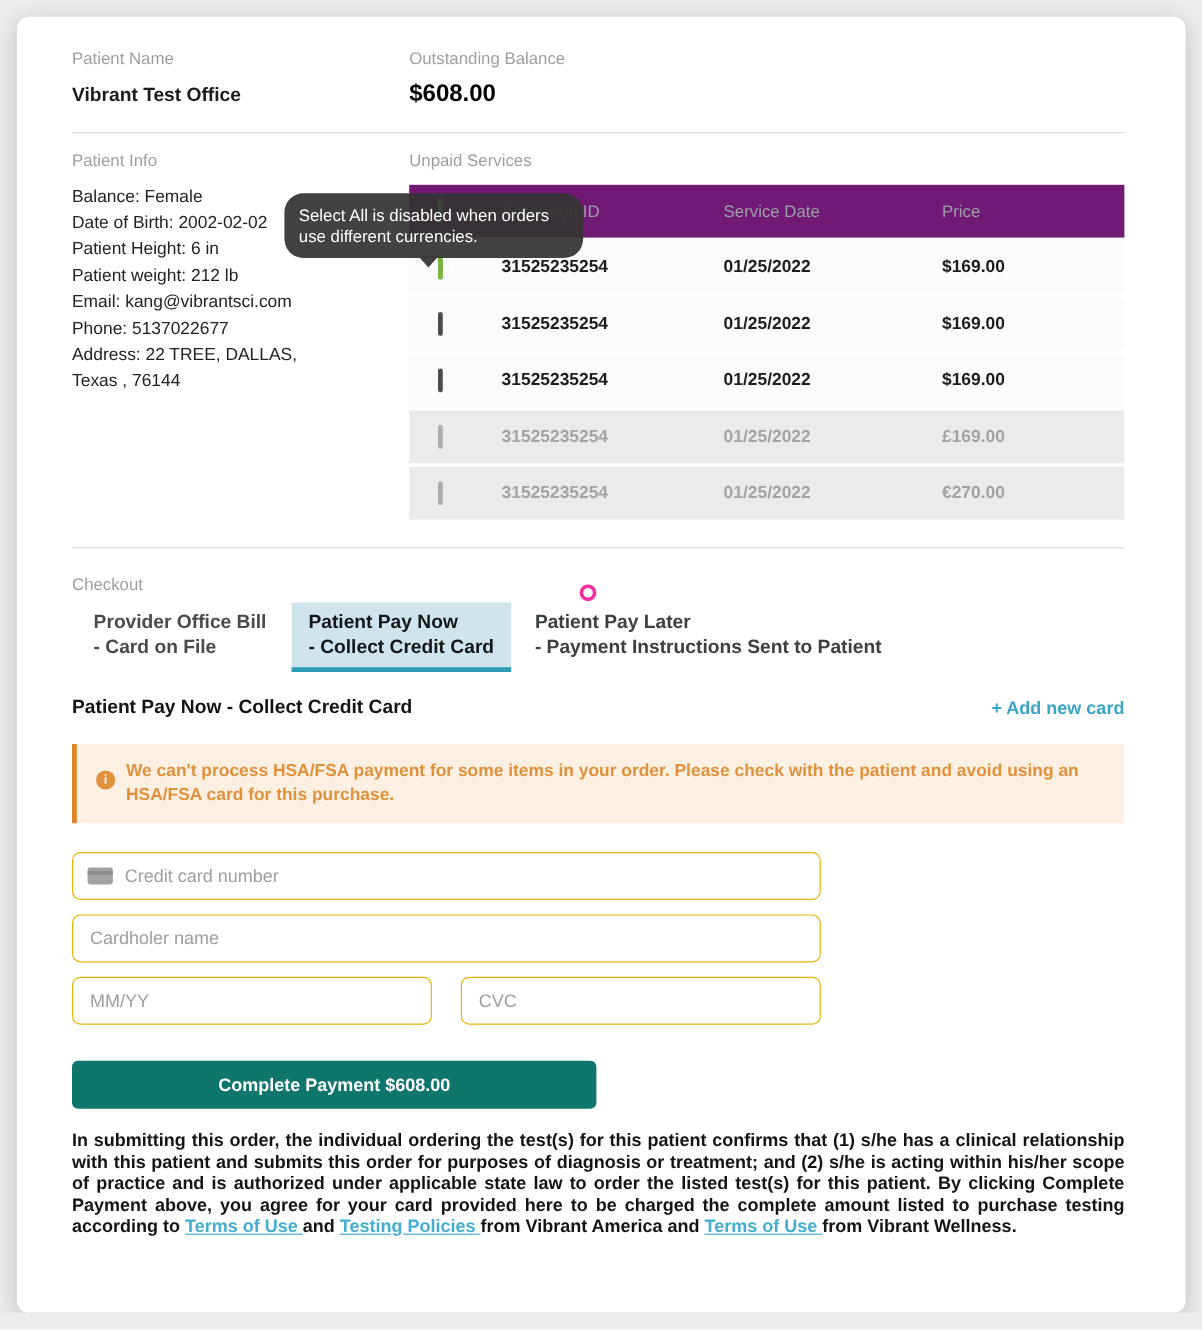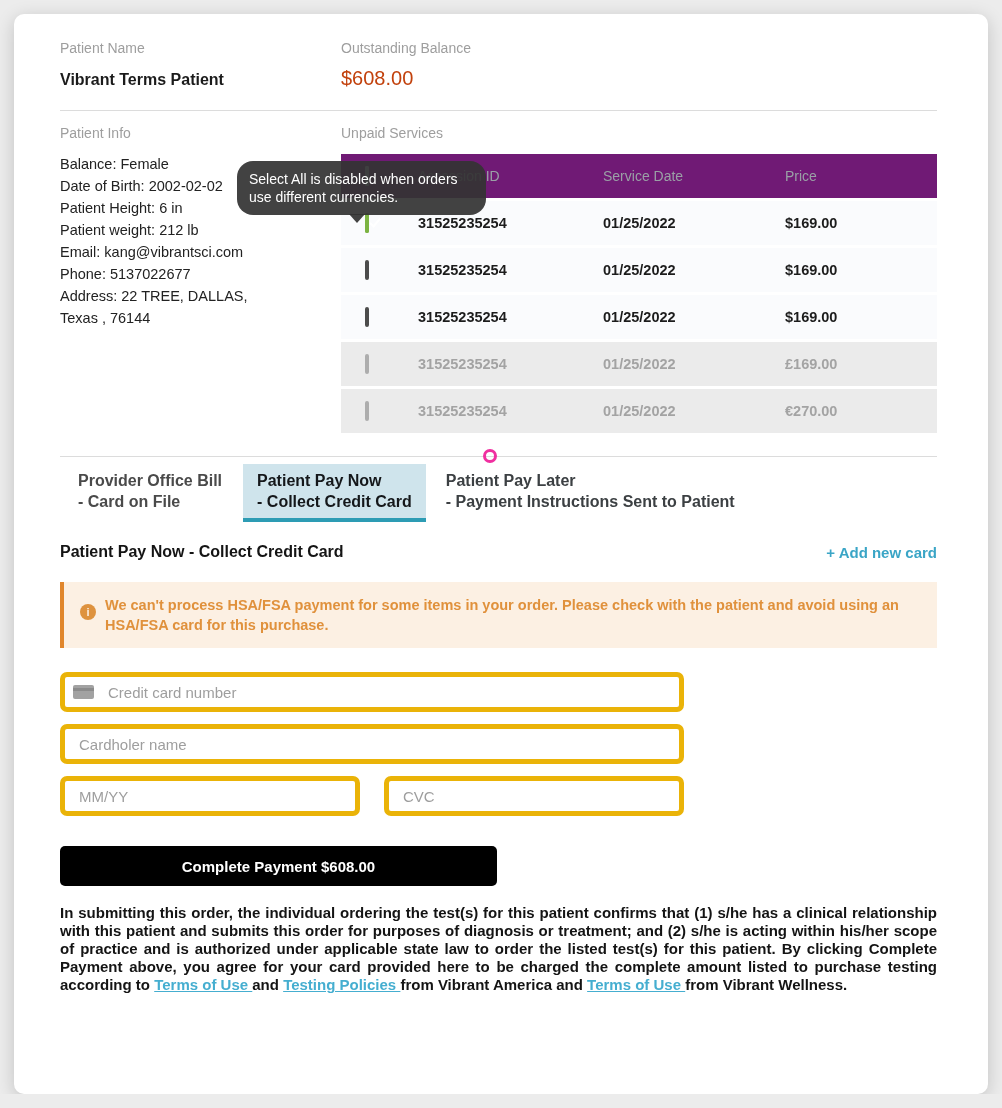--- a/index.html
+++ b/index.html
@@ -34,21 +34,21 @@
     font-size:20px; line-height:20px; color:#1f1f1f; cursor:pointer;
     background:none; border:none; font-family:inherit;
   }
   
   .modal-body { padding:26px 51px 28px 46px; }
   .label { font-size:14px; color:#9e9e9e; }
   .two-col { display:flex;gap:10px; }
   .col-left { width:271px; flex:none; }
   .col-right { flex:1; }
   .patient-name { font-size:16px; font-weight:bold; color:#1b1b1b; margin-top:15px; }
-  .balance { font-size:20px; font-weight:normal; color:#c2410c; margin-top:11px; }
+  .balance { font-size:20px; font-weight:bold; color:#000000; margin-top:11px; }
   hr.divider { border:none; border-top:1px solid #dcdcdc; margin:20px 0 0 0; }
   .section-b { margin-top:14px; }
   .info-lines { margin-top:12px; font-size:14.5px; color:#222; line-height:22px; }
   .services-label { margin-bottom:13px; }
   
   .svc-table { width:100%; }
   .svc-row {
     display:flex; align-items:center;
     height:44px; margin-bottom:3px;
     background:#fafbfd;
@@ -109,38 +109,38 @@
   .warn-icon {
     width:16px; height:16px; border-radius:50%; background:#de923e; flex:none;
     color:#fcf0e3; font-size:11px; font-weight:bold; text-align:center; line-height:16px;
     margin-top:9px; font-style:normal;
   }
   .warn-text { font-size:14.5px; font-weight:bold; color:#e0913c; line-height:20px; }
   
   .form-area { margin-top:24px; width:624px; }
   .input-wrap { position:relative; margin-bottom:12px; }
   .text-input {
-    width:100%; height:40px; border:5px solid #eab308; border-radius:7px;
+    width:100%; height:40px; border:1px solid #eab308; border-radius:7px;
     font-family:inherit; font-size:15px; color:#333; padding:0 14px; outline:none;
     background:#fff;
   }
   .text-input::placeholder { color:#9e9e9e; }
   .input-wrap.with-icon .text-input { padding-left:43px; }
   .card-icon {
     position:absolute; left:13px; top:13px; width:21px; height:14px;
     background:#a2a2a2; border-radius:2px;
   }
   .card-icon::after {
     content:""; position:absolute; left:0; top:3px; width:100%; height:3px; background:#8b8b8b;
   }
   .row-2 { display:flex; gap:24px; }
   .row-2 .input-wrap { flex:1; }
   .pay-btn {
     margin-top:18px; width:437px; height:40px;
-    background:#000000; color:#fff; border:none; border-radius:5px;
+    background:#0f766e; color:#fff; border:none; border-radius:5px;
     font-family:inherit; font-size:15px; font-weight:bold; cursor:pointer;
   }
   
   .disclaimer {
     margin-top:18px; font-size:15px; font-weight:bold; color:#141414;
     line-height:18px; text-align:justify;
   }
   .disclaimer .link { color:#45aed0; text-decoration:underline; cursor:pointer; }
 </style>
 </head>
@@ -152,21 +152,21 @@
   <div class="tooltip">
     <span>Select All is disabled when orders use different currencies.</span>
   </div>
 
   <div class="modal-body">
 
     
     <div class="two-col">
       <div class="col-left">
         <div class="label">Patient Name</div>
-        <div class="patient-name">Vibrant Terms Patient</div>
+        <div class="patient-name">Vibrant Test Office</div>
       </div>
       <div class="col-right">
         <div class="label">Outstanding Balance</div>
         <div class="balance">$608.00</div>
       </div>
     </div>
 
     <hr class="divider">
 
     
@@ -230,20 +230,21 @@
             <div class="cell-price">€270.00</div>
           </div>
 
         </div>
       </div>
     </div>
 
     <hr class="divider">
 
     
+    <div class="label checkout-label">Checkout</div>
 
     <div class="tabs">
       <div class="tab tab-1">
         <div>Provider Office Bill</div>
         <div>- Card on File</div>
       </div>
       <div class="tab tab-2">
         <div>Patient Pay Now</div>
         <div>- Collect Credit Card</div>
       </div>

